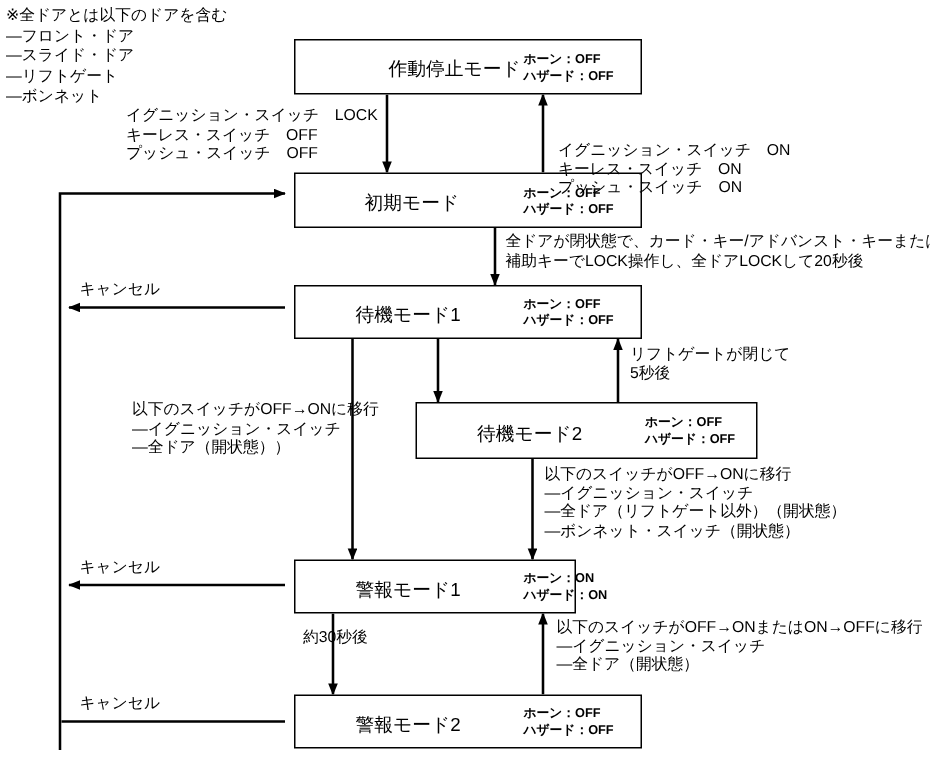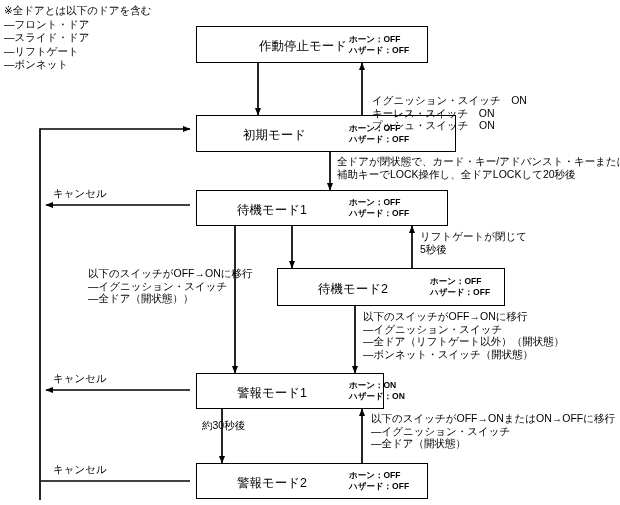--- a/index.html
+++ b/index.html
@@ -85,27 +85,27 @@
 ―スライド・ドア
 ―リフトゲート
 ―ボンネット</div>
 
   <div class="box" style="left:196px;top:26px;width:232px;height:37px;">
     <span class="name" style="left:40px;top:11px;margin-left:22px;">作動停止モード</span>
     <span class="sig" style="left:152px;top:7px;">ホーン：OFF</span>
     <span class="sig" style="left:152px;top:18px;">ハザード：OFF</span>
   </div>
 
-  <div class="box" style="left:196px;top:115px;width:260px;height:37px;">
+  <div class="box" style="left:196px;top:115px;width:232px;height:37px;">
     <span class="name" style="left:46px;top:11px;">初期モード</span>
     <span class="sig" style="left:152px;top:7px;">ホーン：OFF</span>
     <span class="sig" style="left:152px;top:18px;">ハザード：OFF</span>
   </div>
 
-  <div class="box" style="left:196px;top:190px;width:252px;height:36px;">
+  <div class="box" style="left:196px;top:190px;width:232px;height:36px;">
     <span class="name" style="left:40px;top:11px;">待機モード1</span>
     <span class="sig" style="left:152px;top:6px;">ホーン：OFF</span>
     <span class="sig" style="left:152px;top:17px;">ハザード：OFF</span>
   </div>
 
   <div class="box" style="left:277px;top:268px;width:228px;height:38px;">
     <span class="name" style="left:40px;top:12px;">待機モード2</span>
     <span class="sig" style="left:152px;top:7px;">ホーン：OFF</span>
     <span class="sig" style="left:152px;top:18px;">ハザード：OFF</span>
   </div>
@@ -115,20 +115,23 @@
     <span class="sig" style="left:152px;top:6px;">ホーン：ON</span>
     <span class="sig" style="left:152px;top:17px;">ハザード：ON</span>
   </div>
 
   <div class="box" style="left:196px;top:463px;width:232px;height:36px;">
     <span class="name" style="left:40px;top:11px;">警報モード2</span>
     <span class="sig" style="left:152px;top:6px;">ホーン：OFF</span>
     <span class="sig" style="left:152px;top:17px;">ハザード：OFF</span>
   </div>
 
+  <div class="txt s11" style="left:84px;top:71px;">イグニッション・スイッチ　LOCK
+キーレス・スイッチ　OFF
+プッシュ・スイッチ　OFF</div>
 
   <div class="txt s11" style="left:372px;top:71px;margin-top:23px;">イグニッション・スイッチ　ON
 キーレス・スイッチ　ON
 プッシュ・スイッチ　ON</div>
 
   <div class="txt s11" style="left:337px;top:155px;">全ドアが閉状態で、カード・キー/アドバンスト・キーまたは
 補助キーでLOCK操作し、全ドアLOCKして20秒後</div>
 
 
   <div class="txt s11" style="left:420px;top:230px;">リフトゲートが閉じて

